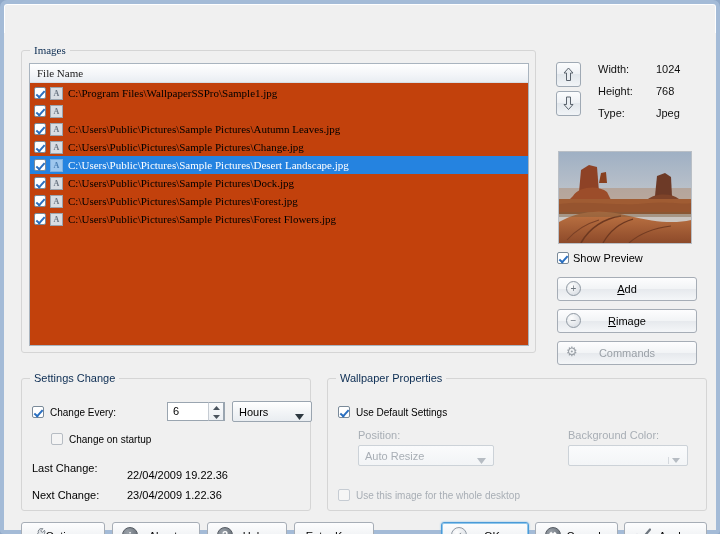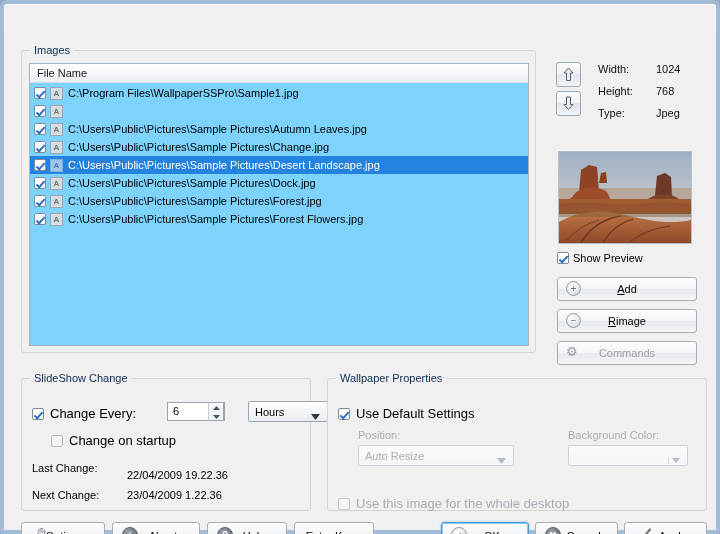--- a/index.html
+++ b/index.html
@@ -57,24 +57,24 @@
     position:absolute;box-sizing:border-box;
     border:1px solid #d5d5d5;border-radius:3px;
     background:transparent;
   }
   .group-label{
     position:absolute;background:#f0f0f0;
     padding:0 4px;font-size:11px;color:#0b2c52;
     top:-7px;left:8px;white-space:nowrap;
   }
   
-  #images-group{left:17px;top:17px;width:515px;height:303px;}
+  #images-group{left:17px;top:17px;width:515px;height:303px;font-family:Liberation Serif, serif;}
   .listview{
     position:absolute;left:7px;top:12px;width:500px;height:283px;
-    box-sizing:border-box;background:#7dd3fc;border:1px solid #a9b4bf;
+    box-sizing:border-box;background:#c2410c;border:1px solid #a9b4bf;
   }
   .lv-header{
     height:19px;box-sizing:border-box;
     background:linear-gradient(to bottom,#ffffff,#f3f5f8 60%,#e9edf2);
     border-bottom:1px solid #d6dde5;
     display:flex;align-items:center;
     padding-left:7px;font-size:11px;color:#1a1a1a;
   }
   .lv-rows{position:absolute;left:0;right:0;top:20px;bottom:0;}
   .lv-row{
@@ -128,45 +128,45 @@
     font-size:11px;position:absolute;
   }
   .sidebtn .glyph{position:absolute;left:8px;top:3px;}
   .sidebtn.disabled{color:#9aa0a7;}
   #btn-add{top:244px;}
   #btn-remove{top:276px;}
   #btn-commands{top:308px;}
   .ul{text-decoration:underline;}
   
   #change-group{left:17px;top:345px;width:290px;height:133px;}
-  .chk-line{position:absolute;display:flex;align-items:center;font-size:13px;}
+  .chk-line{position:absolute;display:flex;align-items:center;font-size:10px;}
   .spin{
     position:absolute;left:145px;top:23px;width:58px;height:19px;
     box-sizing:border-box;border:1px solid #9aa5b0;background:#fff;
     font-size:11px;padding:2px 0 0 5px;
   }
   .spin-btns{
     position:absolute;left:186px;top:23px;width:16px;height:19px;
     box-sizing:border-box;border:1px solid #9aa5b0;border-left:1px solid #c6ccd3;
     background:linear-gradient(to bottom,#fafbfc,#eceff3);
   }
   .spin-btns div{height:9px;display:flex;align-items:center;justify-content:center;}
   .combo{
     position:absolute;box-sizing:border-box;height:21px;
     border:1px solid #9aa5b0;border-radius:2px;
     background:linear-gradient(to bottom,#ffffff,#f3f5f7 50%,#e9edf1);
     font-size:11px;display:flex;align-items:center;padding-left:6px;
   }
   .combo .caret{position:absolute;right:7px;top:8px;}
-  #combo-unit{left:210px;top:22px;width:80px;margin-left:16px;}
+  #combo-unit{left:210px;top:22px;width:80px;}
   .lbl{position:absolute;font-size:11px;}
   
   #props-group{left:323px;top:345px;width:380px;height:133px;}
   .dim{color:#a8aeb5;}
-  #combo-position{left:30px;top:66px;width:156px;background:linear-gradient(to bottom,#fafbfc,#f2f4f6);color:#a8aeb5;border-color:#ccd2d8;}
+  #combo-position{left:30px;top:66px;width:136px;background:linear-gradient(to bottom,#fafbfc,#f2f4f6);color:#a8aeb5;border-color:#ccd2d8;}
   #combo-bgcolor{left:240px;top:66px;width:120px;background:linear-gradient(to bottom,#fafbfc,#f3f5f7);border-color:#ccd2d8;}
   
   .btm-btn{
     position:absolute;height:27px;box-sizing:border-box;
     border:1px solid #a6adb6;border-radius:3px;
     background:linear-gradient(to bottom,#fdfdfe,#f2f4f6 48%,#e5e9ed 50%,#f4f6f8);
     display:flex;align-items:center;justify-content:center;
     font-size:11px;
   }
   .btm-btn .glyph{position:absolute;left:9px;top:4px;}
@@ -326,21 +326,21 @@
         <span class="circ">−</span>
       </span>
       <span><span class="ul">R</span><span>image</span></span>
     </div>
     <div class="sidebtn disabled" id="btn-commands">
       <span class="glyph gear">⚙</span>
       <span>Commands</span>
     </div>
 
     <div class="groupbox" id="change-group">
-      <div class="group-label">SlideShow Change</div>
+      <div class="group-label">Settings Change</div>
 
       <div class="chk-line" style="left:10px;top:27px;">
         <span class="cb checked" style="margin-right:6px;"></span>
         <span>Change Every:</span>
       </div>
 
       <div class="spin">6</div>
       <div class="spin-btns">
         <div>
           <svg width="7" height="4" viewBox="0 0 7 4">
@@ -396,21 +396,21 @@
       <div class="combo" id="combo-bgcolor">
         <span></span>
         <span class="caret" style="right:5px;">
           <svg width="14" height="7" viewBox="0 0 14 7">
             <path d="M0 0 V7" stroke="#b6bcc3" stroke-width="1"></path>
             <path d="M4 1 H12 L8 6 Z" fill="#b6bcc3"></path>
           </svg>
         </span>
       </div>
 
-      <div class="chk-line" style="left:10px;top:117px;">
+      <div class="chk-line" style="left:10px;top:110px;">
         <span class="cb" style="margin-right:6px;background:#f6f6f6;border-color:#c6ccd3;"></span>
         <span class="dim">Use this image for the whole desktop</span>
       </div>
     </div>
 
     <div class="btm-btn" id="btn-options">
       <span class="glyph">
         <svg width="16" height="16" viewBox="0 0 16 16">
           <path d="M10.5 1.5 a3.3 3.3 0 0 0-3.1 4.4 L2 11.3 l2.1 2.1 l5.4-5.4 a3.3 3.3 0 0 0 4.4-3.1 c0-.6-.2-1.1-.4-1.6 l-2.2 2.2 l-1.6-1.6 l2.2-2.2 c-.5-.2-1-.2-1.4-.2z" fill="#e3e7eb" stroke="#6d757e" stroke-width="0.9" stroke-linejoin="round"></path>
         </svg>

